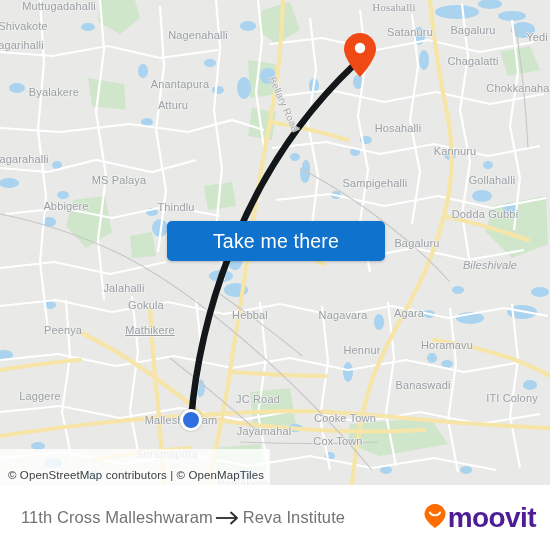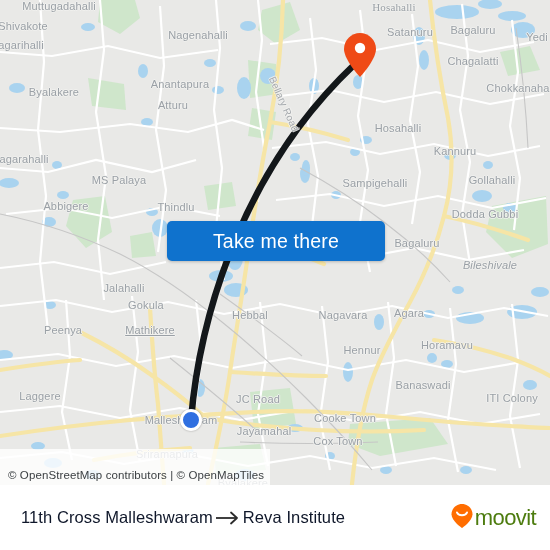--- a/index.html
+++ b/index.html
@@ -99,36 +99,36 @@
     background: #ffffff;
     display: flex;
     align-items: center;
     padding: 0 14px 0 21px;
   }
   #route-summary {
     display: flex;
     align-items: center;
     gap: 2px;
     flex: 1;
-    color: #0f172a;
+    color: #737373;
     font-size: 16.5px;
     letter-spacing: .1px;
     white-space: nowrap;
   }
   #route-arrow-icon { display: inline-flex; align-items: center; }
   #brand-logo {
     display: flex;
     align-items: center;
     gap: 1px;
     margin-left: auto;
   }
   #brand-wordmark {
-    color: #4d7c0f;
-    font-size: 22px;
-    font-weight: normal;
+    color: #4c1d95;
+    font-size: 28px;
+    font-weight: bold;
     letter-spacing: -0.6px;
     line-height: 1;
   }
 </style>
 </head>
 <body>
 
 <div id="app">
 
   <div id="map">

